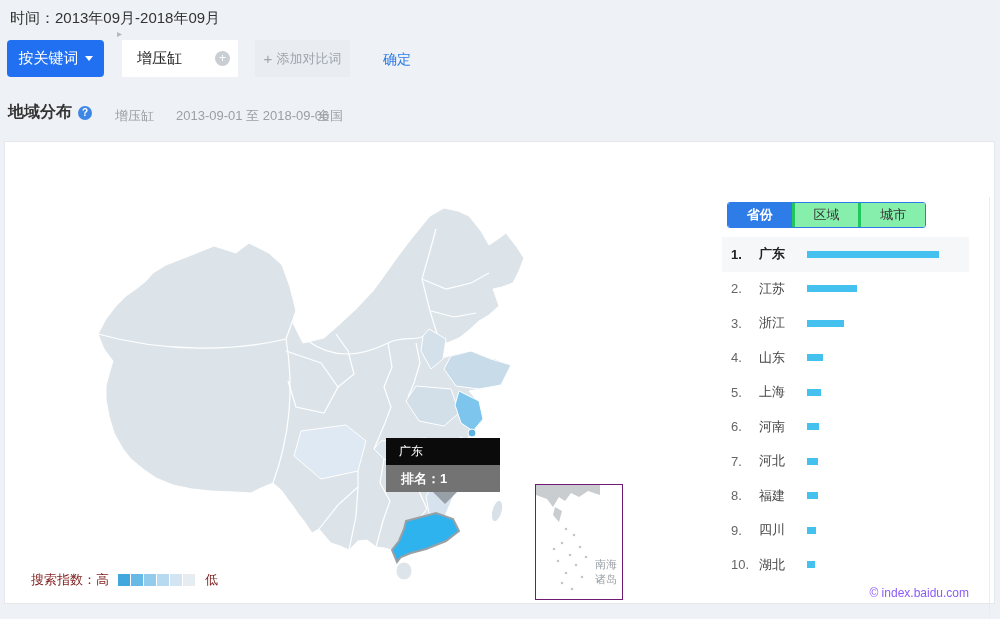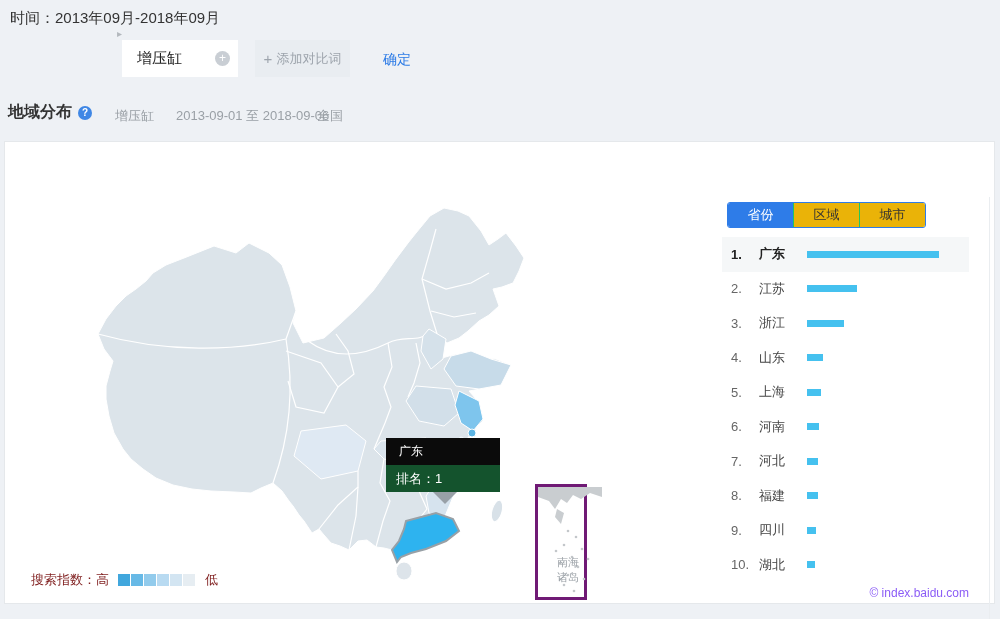--- a/index.html
+++ b/index.html
@@ -51,37 +51,37 @@
 
   
   .panel { left:4px; top:141px; width:991px; height:463px; background:#fff; border:1px solid #e5e8eb; }
   .panel .abs { position:absolute; }
 
   .china-map { left:81px; top:49px; }
 
   
   .tooltip { left:381px; top:296px; width:114px; z-index:5; }
   .tooltip .tt-head { background:#0b0b0b; color:#fff; font-size:12px; height:27px; line-height:27px; padding-left:13px; }
-  .tooltip .tt-body { background:#14532d; color:#fff; font-size:13px; font-weight:normal; height:27px; line-height:27px; padding-left:10px; }
+  .tooltip .tt-body { background:#737373; color:#fff; font-size:13px; font-weight:bold; height:27px; line-height:27px; padding-left:15px; }
   .tt-pointer { left:428px; top:350px; width:0; height:0; z-index:4;
     border-left:12px solid transparent; border-right:12px solid transparent; border-top:12px solid #98a0a7; }
 
   
   .legend { left:26px; top:429px; display:flex; align-items:center; font-size:13px; color:#7f1d1d; }
   .legend .sw { width:12px; height:12px; display:inline-block; margin-right:1px; }
   .legend .swatches { margin:0 9px; display:flex; }
 
   
-  .inset { left:530px; top:342px; width:52px; height:116px; background:#fff; border:3px solid #701a75; }
+  .inset { left:530px; top:342px; width:88px; height:116px; background:#fff; border:1px solid #701a75; }
   .inset-label { position:absolute; right:5px; bottom:12px; font-size:11px; color:#9aa0a6; line-height:15px; text-align:left; }
 
   
   .tabs { left:722px; top:60px; width:199px; height:26px; display:flex; border:1px solid #2e7ce8; border-radius:3px; overflow:hidden; background:#fff; }
-  .tab { flex:1; text-align:center; font-size:13px; line-height:24px; color:#333; background:#eab308; border-left:1px solid #22c55e; cursor:pointer; }
-  .tab:first-child { border-left:none; }
+  .tab { flex:1; text-align:center; font-size:13px; line-height:24px; color:#333; background:#86efac; border-left:3px solid #22c55e; cursor:pointer; }
+  .tab:first-child { border-left:none;font-weight:bold; }
   .tab.active { background:#2e7ce8; color:#fff; }
 
   .rank-list { left:717px; top:95px; width:247px; }
   .rank-row { height:34.5px; display:flex; align-items:center; padding-left:9px; cursor:pointer; }
   .rank-row.first { background:#f5f7f8; }
   .rank-row .rk { width:24px; font-size:13px; color:#666; }
   .rank-row .nm { width:44px; margin-left:4px; font-size:13px; color:#444; }
   .rank-row.first .rk, .rank-row.first .nm { font-weight:bold; color:#222; }
   .rank-row .bar { height:7px; background:#45c1ef; margin-left:4px; }
 
@@ -91,20 +91,24 @@
 </head>
 <body>
 
 <div class="page">
 
   <div class="abs time-row">
     <span>时间：2013年09月-2018年09月</span>
     <span class="time-caret">▸</span>
   </div>
 
+  <button class="abs btn-keyword">
+    <span>按关键词</span>
+    <span class="caret-down"></span>
+  </button>
 
   <div class="abs kw-box">
     <input type="text" value="增压缸" style="">
     <span class="plus-circle">+</span>
   </div>
 
   <button class="abs btn-add">
     <span class="plus">+</span>
     <span>添加对比词</span>
   </button>

